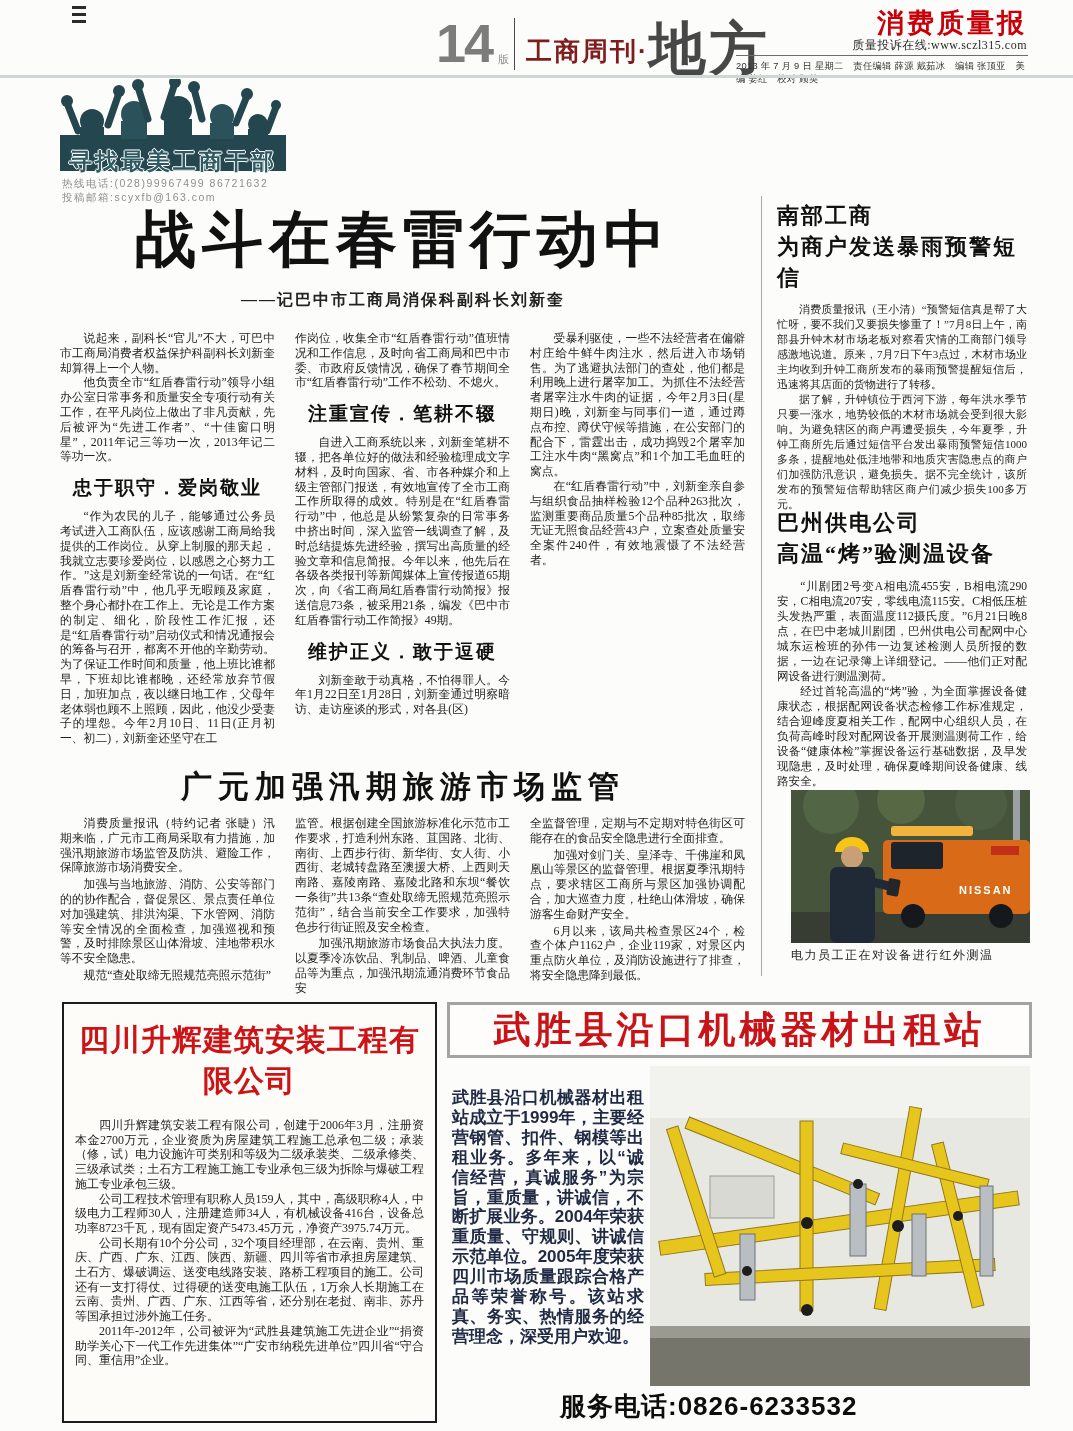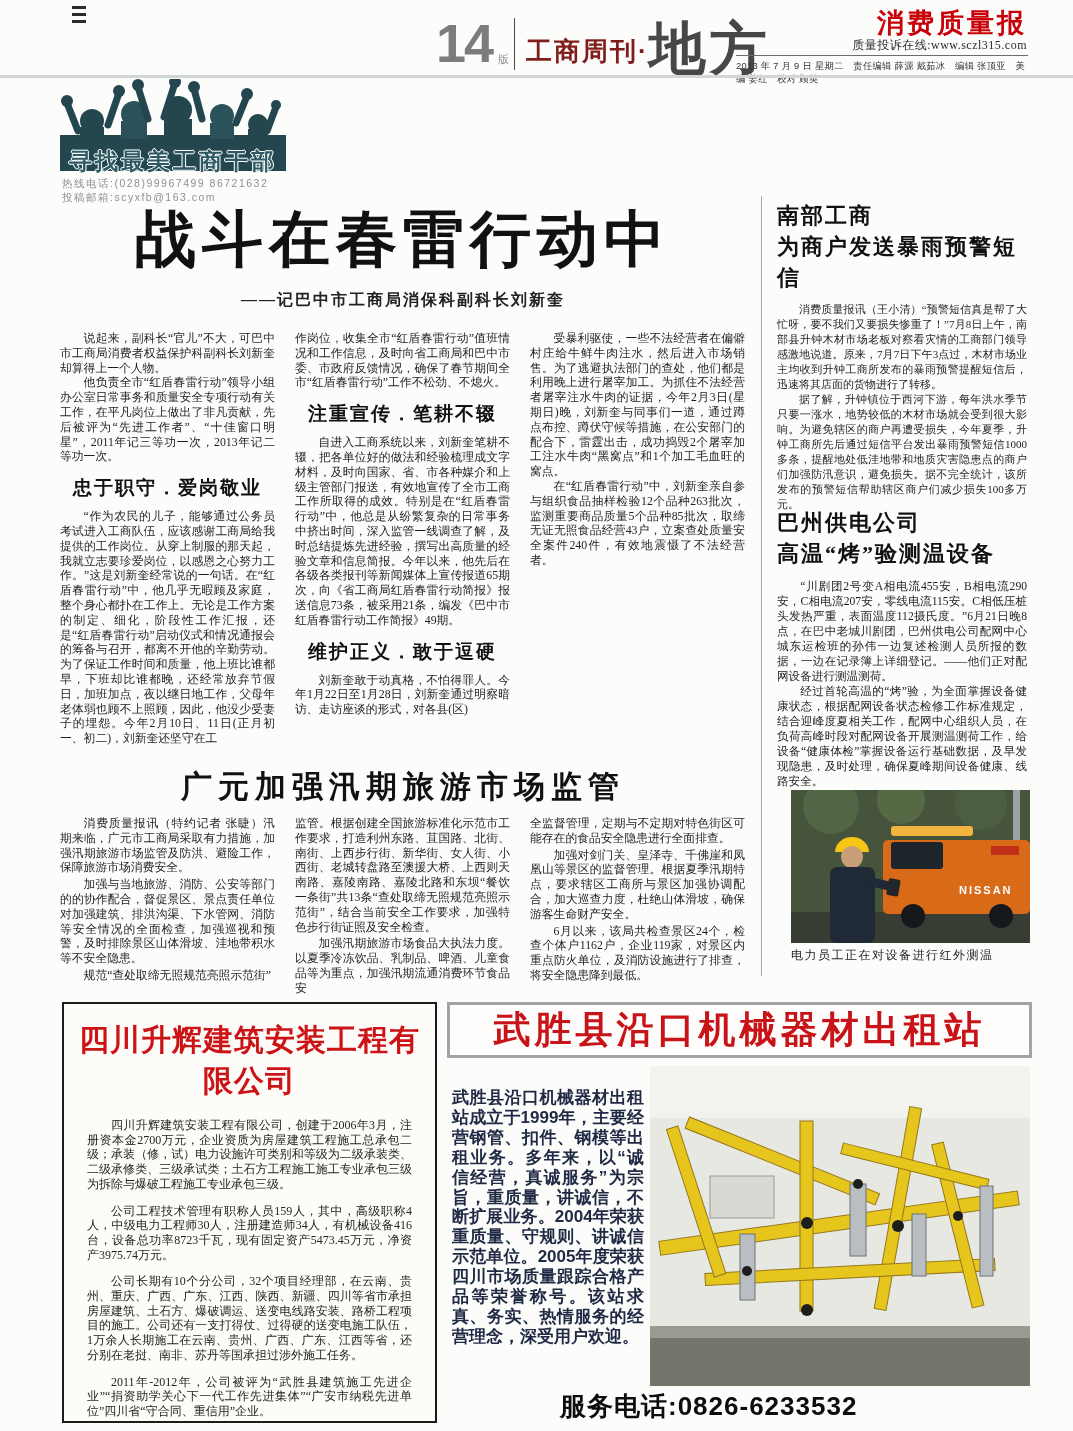--- a/index.html
+++ b/index.html
@@ -55,21 +55,21 @@
   
   .gy-headline{position:absolute;left:60px;top:766px;width:686px;text-align:center;
       font-size:31px;font-weight:900;letter-spacing:6px;color:#111;}
   .gy-cols{position:absolute;left:60px;top:816px;width:686px;height:180px;display:flex;gap:20px;overflow:hidden;}
   .gy-cols .para{margin-bottom:2px;}
   
   .adl{position:absolute;left:62px;top:1002px;width:375px;height:421px;border:2px solid #1c1c1c;
       box-sizing:border-box;background:#fdfcf9;padding:8px 11px;}
   .adl-title{font-family:"Liberation Sans",sans-serif;color:#cc1417;font-size:30px;font-weight:900;
       text-align:center;letter-spacing:1px;margin:8px 0 16px;}
-  .adl-para{font-size:12px;line-height:14.7px;text-align:justify;text-indent:2em;margin:12px;color:#242424;font-family:Liberation Serif, serif;}
+  .adl-para{font-size:12px;line-height:14.7px;text-align:justify;text-indent:2em;margin:0;color:#242424;font-family:Liberation Serif, serif;}
   
   .adr-titlebox{position:absolute;left:447px;top:1002px;width:585px;height:56px;border:3px solid #a3a3a3;
       box-sizing:border-box;background:#fffdfb;display:flex;align-items:center;justify-content:center;}
   .adr-title{font-family:"Liberation Sans",sans-serif;color:#c81418;font-size:37px;font-weight:900;letter-spacing:4px;}
   .adr-text{position:absolute;left:452px;top:1088px;width:192px;font-family:"Liberation Sans",sans-serif;
       font-size:17px;font-weight:bold;line-height:19.9px;color:#202a45;text-align:justify;}
   .photo2{position:absolute;left:650px;top:1066px;width:380px;height:320px;}
   .adr-phone{position:absolute;left:560px;top:1389px;font-family:"Liberation Sans",sans-serif;
       font-size:26px;font-weight:900;color:#0d0d0d;letter-spacing:1px;}
 </style>

